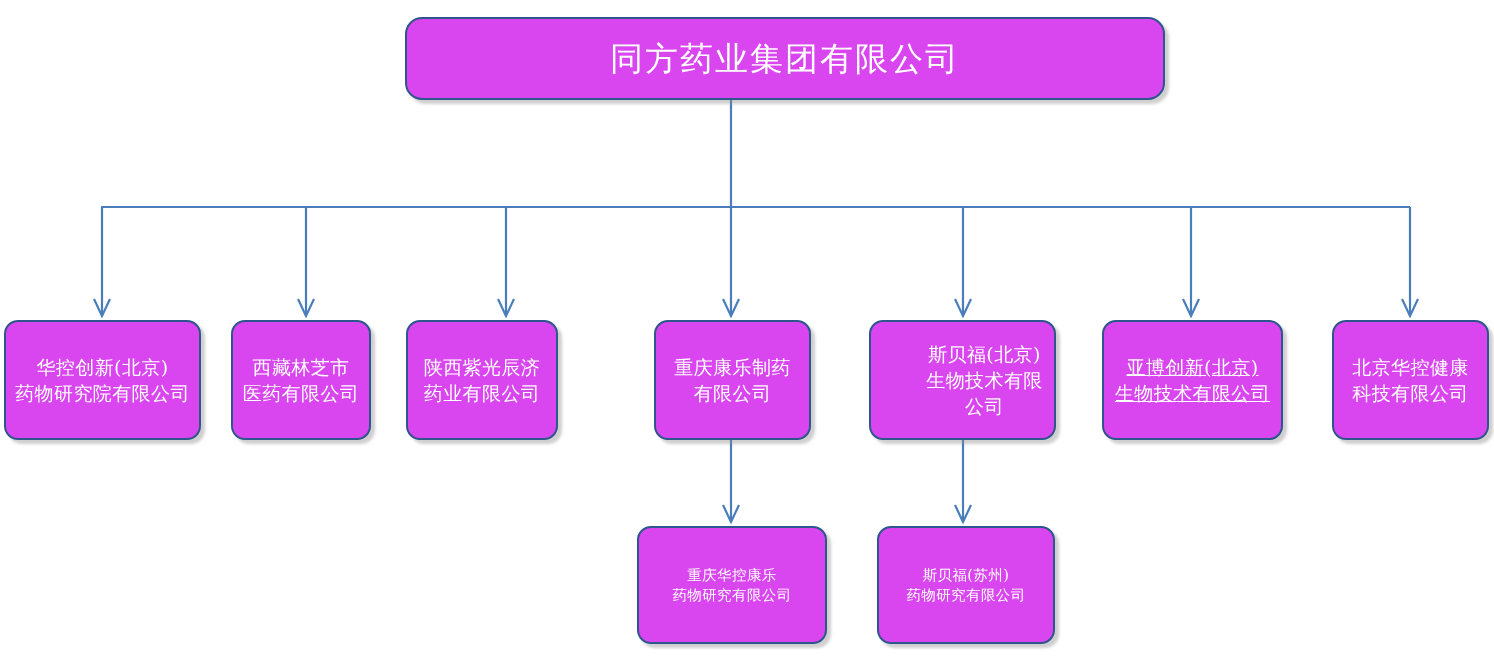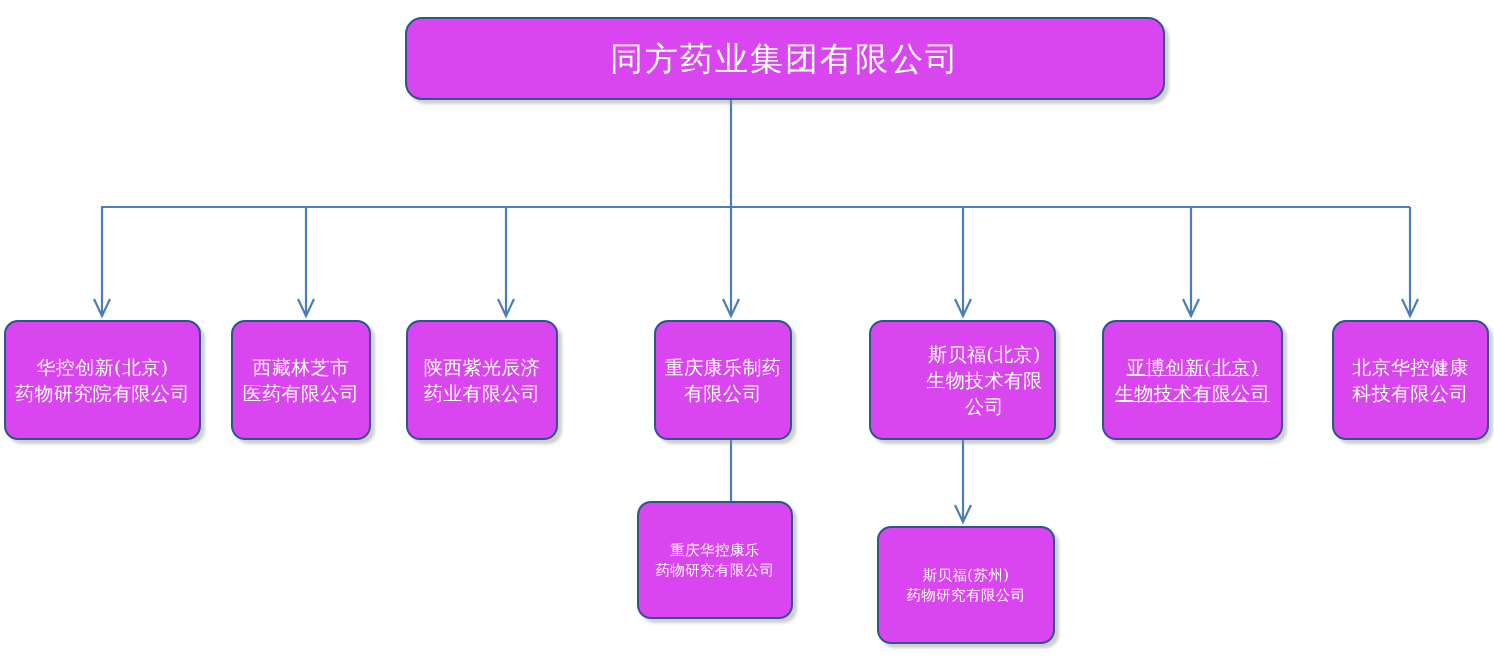--- a/index.html
+++ b/index.html
@@ -108,41 +108,41 @@
   <div class="node level2" style="left:231px; top:320px; width:140px; height:120px;">
     <span class="node-label">西藏林芝市
 医药有限公司</span>
   </div>
 
   <div class="node level2" style="left:406px; top:320px; width:152px; height:120px;">
     <span class="node-label">陕西紫光辰济
 药业有限公司</span>
   </div>
 
-  <div class="node level2" style="left:654px; top:320px; width:138px; height:120px;">
+  <div class="node level2" style="left:654px; top:320px; width:157px; height:120px;">
     <span class="node-label">重庆康乐制药
 有限公司</span>
   </div>
 
   <div class="node level2" style="left:869px; top:320px; width:187px; height:120px;padding-left:44px;">
     <span class="node-label">斯贝福(北京)
 生物技术有限公司</span>
   </div>
 
   <div class="node level2" style="left:1102px; top:320px; width:181px; height:120px;text-decoration:underline;">
     <span class="node-label">亚博创新(北京)
 生物技术有限公司</span>
   </div>
 
   <div class="node level2" style="left:1332px; top:320px; width:157px; height:120px;">
     <span class="node-label">北京华控健康
 科技有限公司</span>
   </div>
 
-  <div class="node level3" style="left:637px; top:501px; width:156px; height:118px;align-items:center;">
+  <div class="node level3" style="left:637px; top:526px; width:190px; height:118px;align-items:center;">
     <span class="node-label">重庆华控康乐
 药物研究有限公司</span>
   </div>
 
   <div class="node level3" style="left:877px; top:526px; width:178px; height:118px;">
     <span class="node-label">斯贝福(苏州)
 药物研究有限公司</span>
   </div>
 
 </div>

